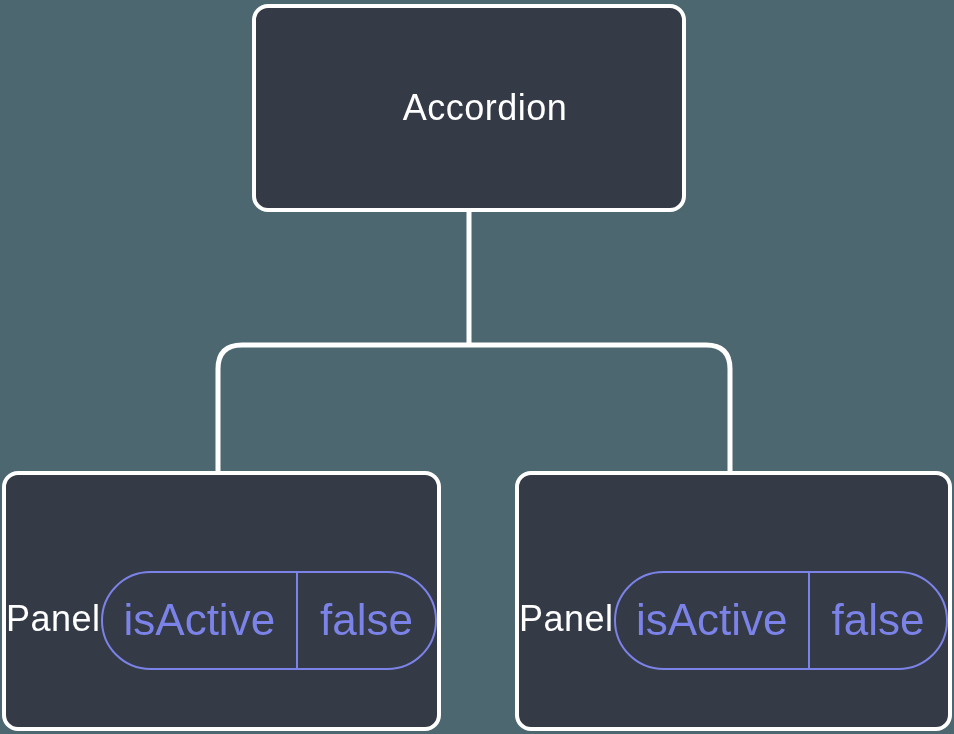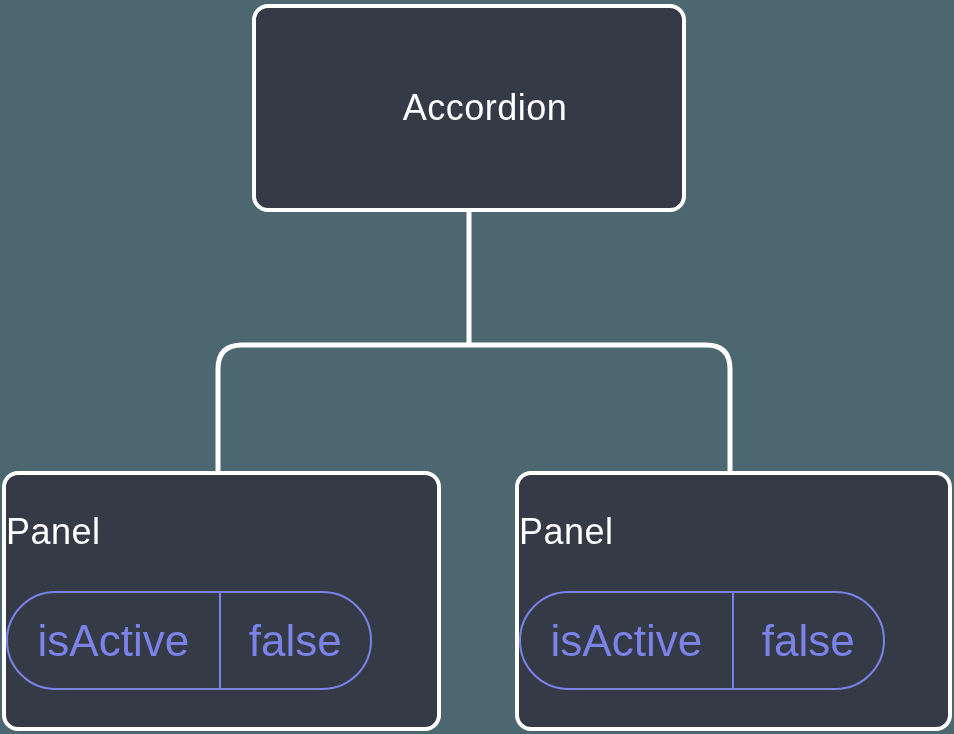--- a/index.html
+++ b/index.html
@@ -44,21 +44,22 @@
     font-size: 36px;
     font-weight: 500;
     letter-spacing: 0.5px;
     margin-left: 32px;
   }
   .node-panel {
     top: 471px;
     width: 439px;
     height: 260px;
     display: flex;
-    flex-direction: column;
+    flex-direction: row;
+    align-items: center;
   }
   .node-panel-left  { left: 2px; }
   .node-panel-right { left: 515px; width: 437px; }
   .node-panel .node-title {
     margin-top: 36px;
     font-size: 36px;
     font-weight: 500;
     letter-spacing: 0.5px;
     line-height: 42px;
   }

